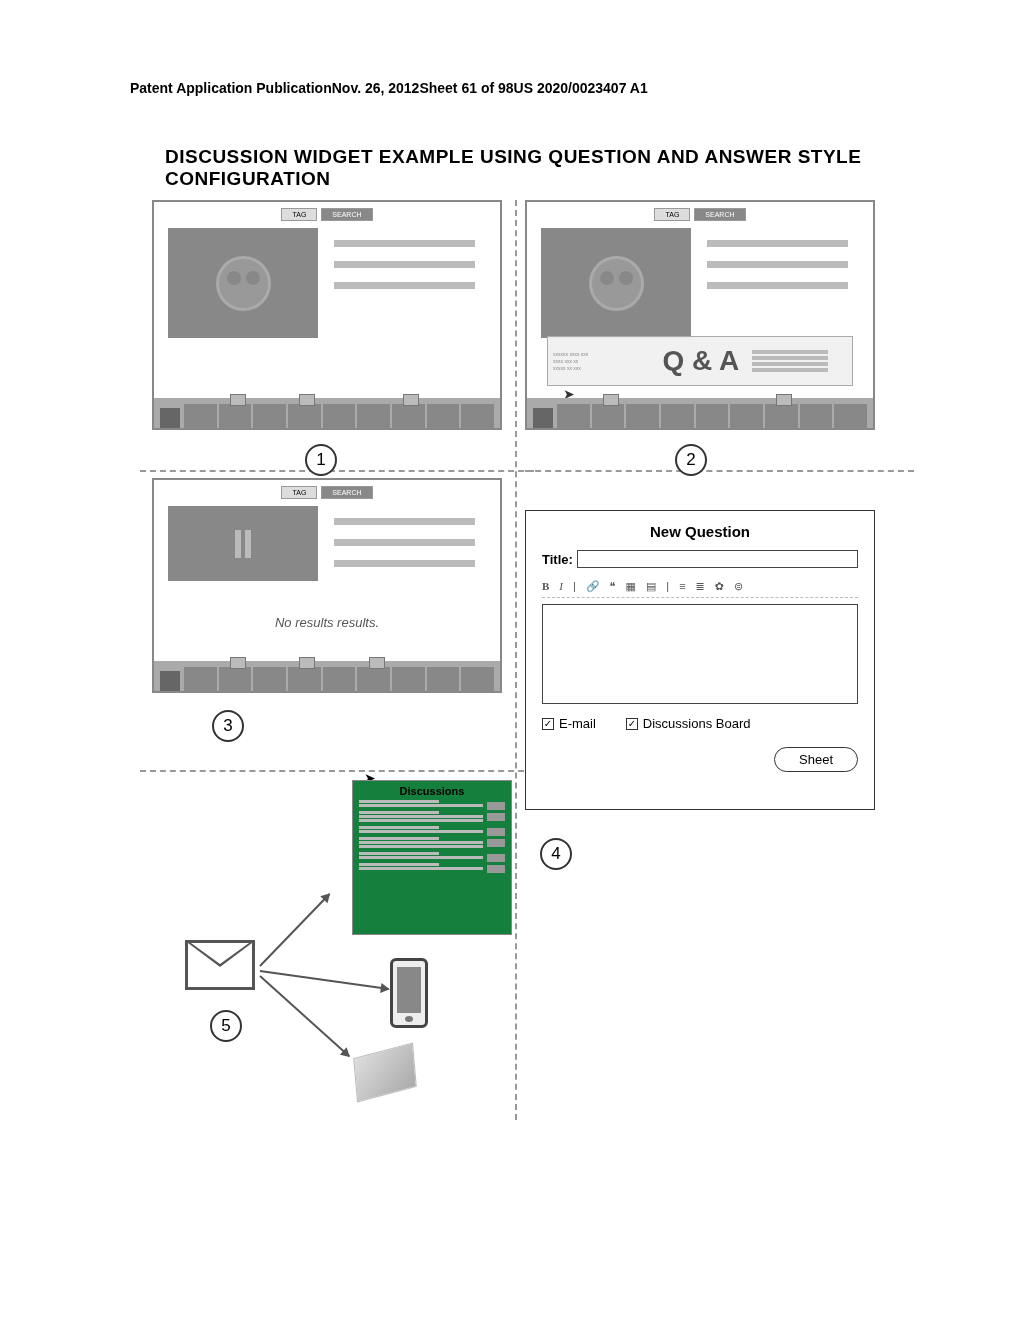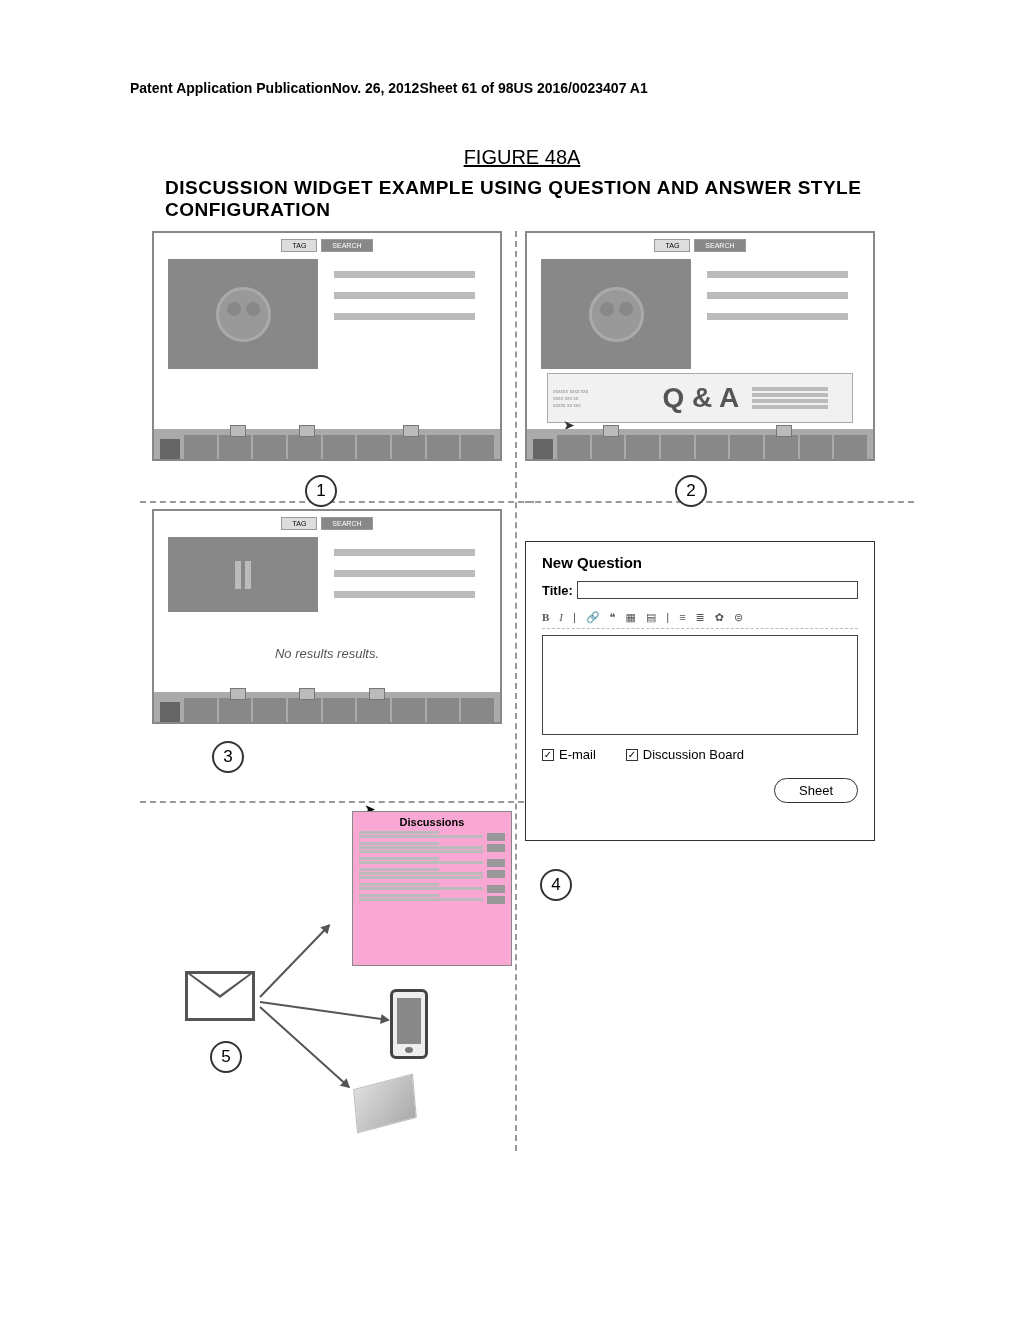--- a/index.html
+++ b/index.html
@@ -38,34 +38,34 @@
   .lines-col { flex: 1; padding: 12px 4px; }
   .txt-line { height: 7px; background: #bbb; margin-bottom: 14px; width: 95%; }
   
   .no-results { text-align: center; font-style: italic; font-size: 13px; padding: 18px 0; color: #555; }
   
   .thumb-strip { display: flex; gap: 2px; padding: 0 6px 0 6px; align-items: flex-end; background: #aaa; height: 30px; position: absolute; bottom: 0; left: 0; right: 0; }
   .home-sq { width: 20px; height: 20px; background: #666; margin-right: 2px; }
   .thumb { flex: 1; height: 24px; background: #888; position: relative; }
   .thumb.sel::before { content: ''; position: absolute; left: 35%; top: -10px; width: 14px; height: 10px; background: #bbb; border: 1px solid #777; }
   
-  .qa-overlay { position: absolute; left: 20px; right: 20px; bottom: 36px; height: 50px; background: rgba(240,240,240,0.92); border: 1px solid #aaa; display: flex; align-items: center; }
+  .qa-overlay { position: absolute; left: 20px; right: 20px; bottom: 42px; height: 50px; background: rgba(240,240,240,0.92); border: 1px solid #aaa; display: flex; align-items: center; }
   .qa-text-left { width: 35%; font-size: 5px; color: #888; padding: 3px 5px; line-height: 1.4; }
   .qa-big { font-size: 28px; font-weight: bold; color: #555; padding: 0 8px; }
   .qa-right-lines { flex: 1; font-size: 5px; color: #888; padding: 3px 5px; }
   .qa-rl { height: 4px; background: #bbb; margin: 2px 0; width: 80%; }
   
   .cursor-arrow { position: absolute; left: 36px; bottom: 26px; font-size: 14px; color: #333; }
   
   
   .vid-paused { width: 150px; height: 75px; background: #888; display: flex; align-items: center; justify-content: center; gap: 4px; }
   .pause-bar { width: 6px; height: 28px; background: #bbb; }
   
   
-  .form-inner { padding: 12px 16px; }
+  .form-inner { padding: 12px 16px; text-align: center; }
   .form-h { font-weight: bold; font-size: 15px; margin-bottom: 10px; }
   .form-row { display: flex; align-items: center; gap: 4px; margin-bottom: 8px; }
   .form-lbl { font-weight: bold; font-size: 13px; }
   .form-input { flex: 1; border: 1px solid #444; height: 18px; }
   .toolbar { display: flex; gap: 10px; font-size: 11px; color: #555; padding: 4px 0; border-bottom: 1px dashed #bbb; }
   .tb-item { font-family: serif; }
   .editor-box { height: 100px; border: 1px solid #444; margin: 6px 0 12px; }
   .chk-row { display: flex; gap: 30px; font-size: 13px; margin-bottom: 16px; }
   .chk { display: flex; align-items: center; gap: 5px; }
   .chkbox { width: 12px; height: 12px; border: 1.5px solid #333; display: inline-flex; align-items: center; justify-content: center; font-size: 10px; line-height: 1; }
@@ -79,21 +79,21 @@
   .nc4 { left: 410px; top: 638px; }
   .nc5 { left: 80px; top: 810px; }
   
   
   .vdash { position: absolute; left: 385px; top: 0; width: 0; height: 920px; border-left: 2.5px dashed #999; }
   .hdash1 { position: absolute; left: 10px; right: 380px; top: 270px; border-top: 2.5px dashed #999; }
   .hdash2 { position: absolute; left: 395px; right: 0; top: 270px; border-top: 2.5px dashed #999; }
   .hdash3 { position: absolute; left: 10px; right: 380px; top: 570px; border-top: 2.5px dashed #999; }
   
   
-  .disc-box { position: absolute; left: 222px; top: 580px; width: 160px; height: 155px; border: 1px solid #888; background: #f9a8d4; padding: 4px 6px; }
+  .disc-box { position: absolute; left: 222px; top: 580px; width: 160px; height: 155px; border: 1px solid #888; background: #15803d; padding: 4px 6px; }
   .disc-title { font-weight: bold; font-size: 11px; text-align: center; margin-bottom: 3px; }
   .disc-item { margin-bottom: 4px; position: relative; }
   .disc-line { height: 3px; background: #bbb; margin: 1px 0; }
   .disc-line.s { width: 55%; }
   .disc-line.m { width: 85%; }
   .disc-badge { position: absolute; right: 0; top: 2px; width: 18px; height: 8px; background: #999; }
   
   .env-icon { position: absolute; left: 55px; top: 740px; width: 70px; height: 50px; border: 3px solid #555; background: #fff; }
   .env-icon::before { content: ''; position: absolute; left: 0; top: 0; border-left: 32px solid transparent; border-right: 32px solid transparent; border-top: 24px solid #555; }
   .env-icon::after { content: ''; position: absolute; left: 3px; top: 0; border-left: 29px solid transparent; border-right: 29px solid transparent; border-top: 21px solid #fff; }
@@ -113,24 +113,23 @@
   .cursor-p1 { position: absolute; left: 210px; top: 290px; font-size: 14px; }
 </style>
 </head>
 <body>
 
 <div class="page">
   <div class="header-row">
     <span>Patent Application Publication</span>
     <span>Nov. 26, 2012</span>
     <span>Sheet 61 of 98</span>
-    <span>US 2016/0023407 A1</span>
+    <span>US 2020/0023407 A1</span>
   </div>
 
-  <div class="fig-title">FIGURE 48A</div>
   <div class="fig-sub">DISCUSSION WIDGET EXAMPLE USING QUESTION AND ANSWER STYLE CONFIGURATION</div>
 
   <div class="grid">
     <div class="vdash"></div>
     <div class="hdash1"></div>
     <div class="hdash2"></div>
     <div class="hdash3"></div>
 
     <div class="panel p1">
       <div class="tabs-top">
@@ -255,21 +254,21 @@
           <span>⊜</span>
         </div>
         <div class="editor-box"></div>
         <div class="chk-row">
           <div class="chk">
             <span class="chkbox">✓</span>
             <span>E-mail</span>
           </div>
           <div class="chk">
             <span class="chkbox">✓</span>
-            <span>Discussion Board</span>
+            <span>Discussions Board</span>
           </div>
         </div>
         <div class="submit-btn">Sheet</div>
       </div>
     </div>
 
     <div class="disc-box">
       <div class="disc-title">Discussions</div>
       <div class="disc-item">
           <div class="disc-line s"></div>

